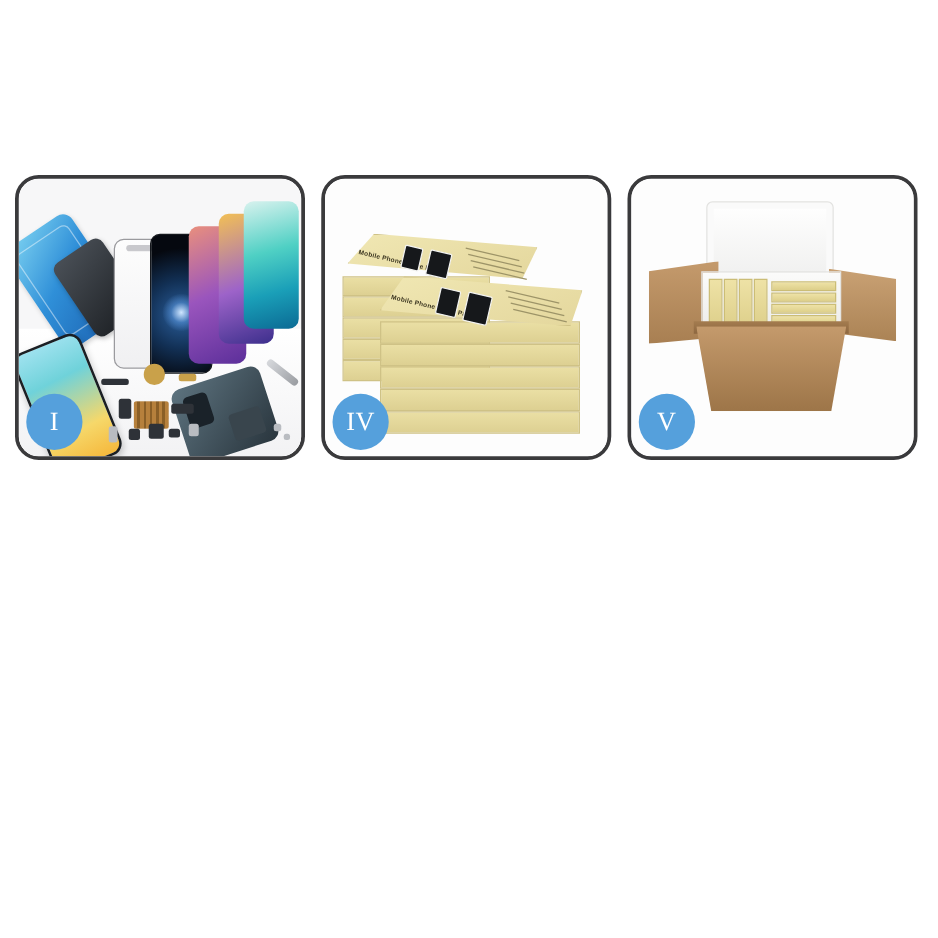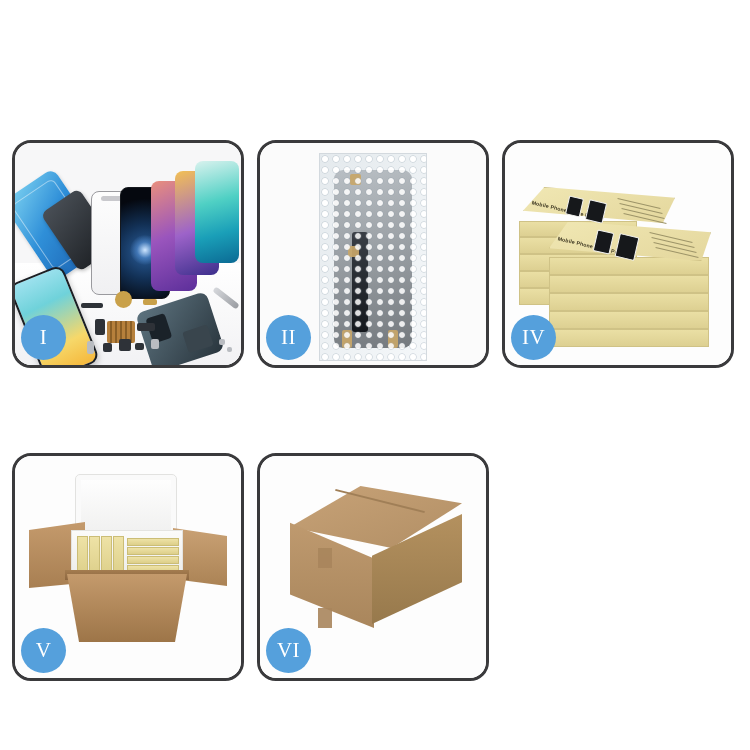--- a/index.html
+++ b/index.html
@@ -381,35 +381,20 @@
         <div class="ic dk" style="left:104px;top:196px;width:12px;height:12px;"></div>
         <div class="ic dk" style="left:120px;top:200px;width:9px;height:7px;"></div>
         <div class="ic lt" style="left:136px;top:196px;width:8px;height:10px;"></div>
         <div class="tool"></div>
         <div class="ic lt" style="left:204px;top:196px;width:6px;height:6px;"></div>
         <div class="ic lt" style="left:212px;top:204px;width:5px;height:5px;"></div>
       </div>
       <div class="badge">I</div>
     </div>
 
-    <div class="panel">
-      <div class="panel-inner">
-        <div class="p2-bg"></div>
-        <div class="bubblebag">
-          <div class="bubble-inner"></div>
-          <div class="bubble-flex"></div>
-          <div class="bubble-tape" style="left:30px;top:20px;"></div>
-          <div class="bubble-tape" style="left:28px;top:92px;"></div>
-          <div class="bubble-tape" style="left:22px;top:176px;width:10px;height:18px;"></div>
-          <div class="bubble-tape" style="left:68px;top:176px;width:10px;height:18px;"></div>
-          <div class="bubble-over"></div>
-        </div>
-      </div>
-      <div class="badge">II</div>
-    </div>
 
 
     <div class="panel">
       <div class="panel-inner">
         <div class="p4-bg"></div>
         <div class="stack">
 
           <div class="sbox" style="left:2px;top:52px;width:118px;height:16px;"></div>
           <div class="sbox" style="left:2px;top:68px;width:118px;height:17px;"></div>
           <div class="sbox" style="left:2px;top:85px;width:118px;height:17px;"></div>
@@ -462,27 +447,15 @@
         <div class="c5-ybox" style="left:112px;top:82px;width:52px;height:8px;"></div>
         <div class="c5-ybox" style="left:112px;top:91px;width:52px;height:8px;"></div>
         <div class="c5-ybox" style="left:112px;top:100px;width:52px;height:8px;"></div>
         <div class="c5-ybox" style="left:112px;top:109px;width:52px;height:8px;"></div>
         <div class="c5-rim"></div>
         <div class="c5-body"></div>
       </div>
       <div class="badge">V</div>
     </div>
 
-    <div class="panel">
-      <div class="panel-inner">
-        <div class="p6-bg"></div>
-        <div class="c6-top"></div>
-        <div class="c6-seam"></div>
-        <div class="c6-left"></div>
-        <div class="c6-right"></div>
-        <div class="c6-tape" style="left:58px;top:92px;"></div>
-        <div class="c6-tape" style="left:58px;top:152px;"></div>
-      </div>
-      <div class="badge">VI</div>
-    </div>
 
   </div>
 </div>
 
 </body></html>

